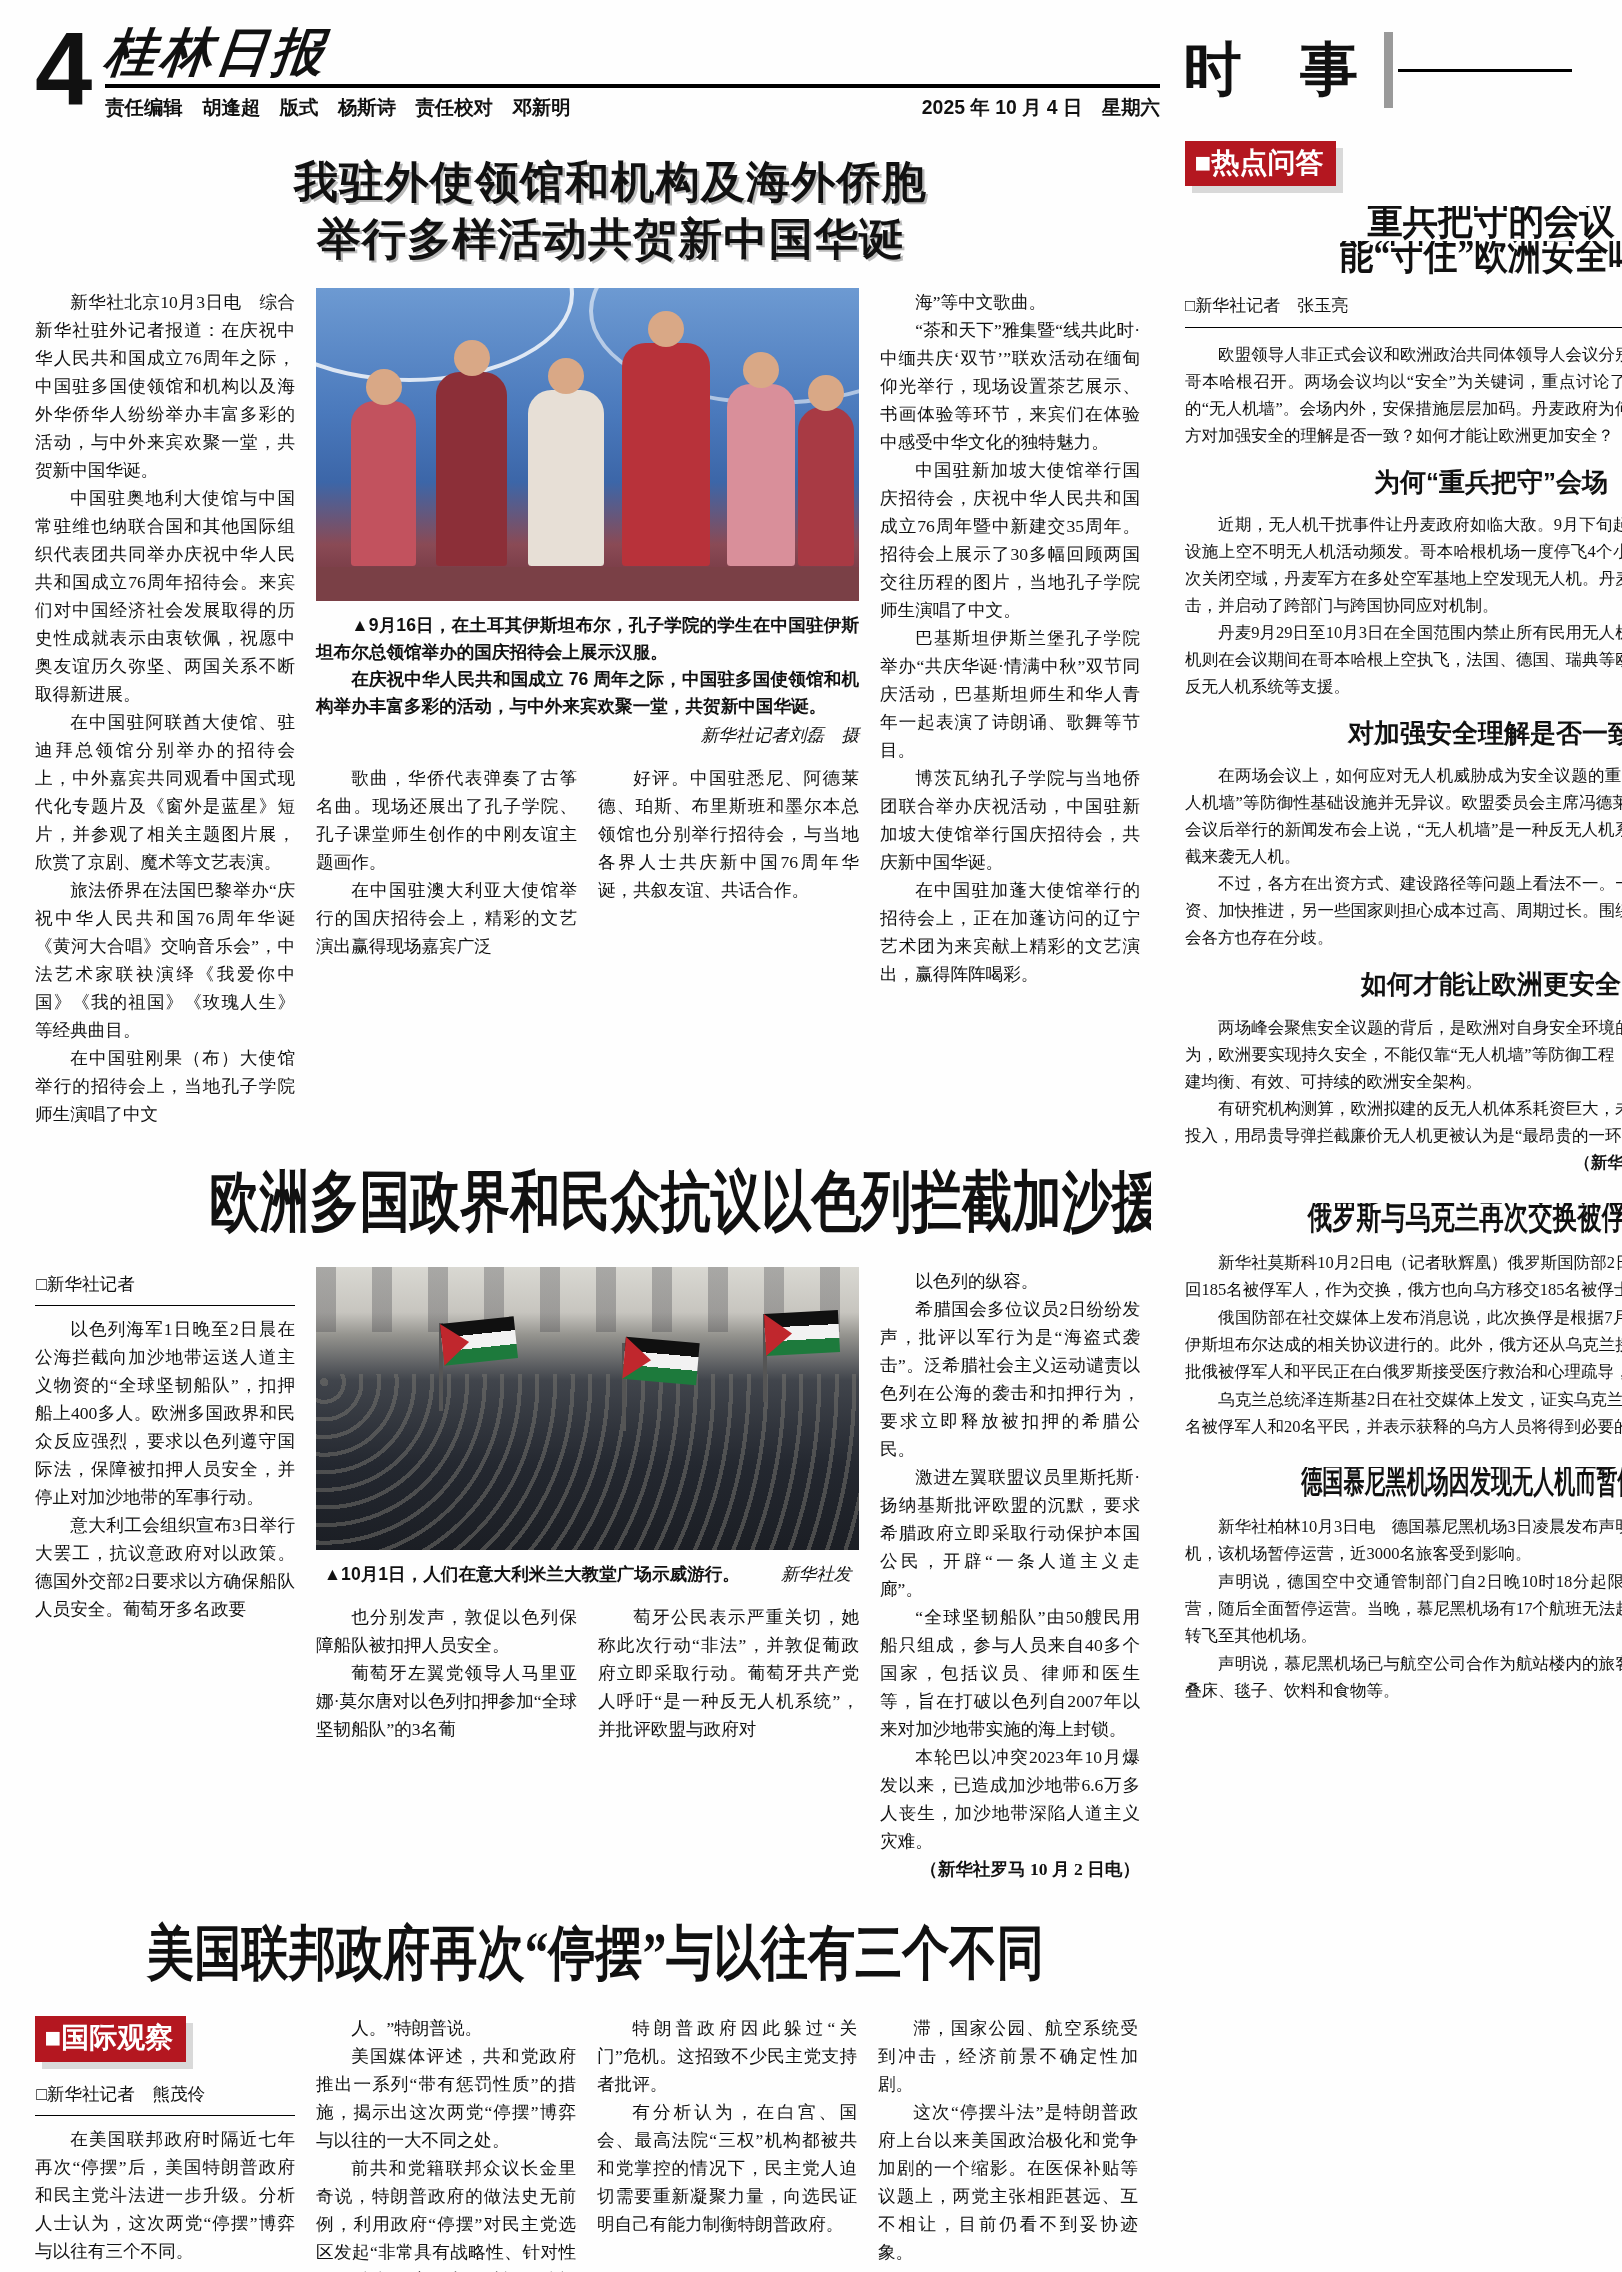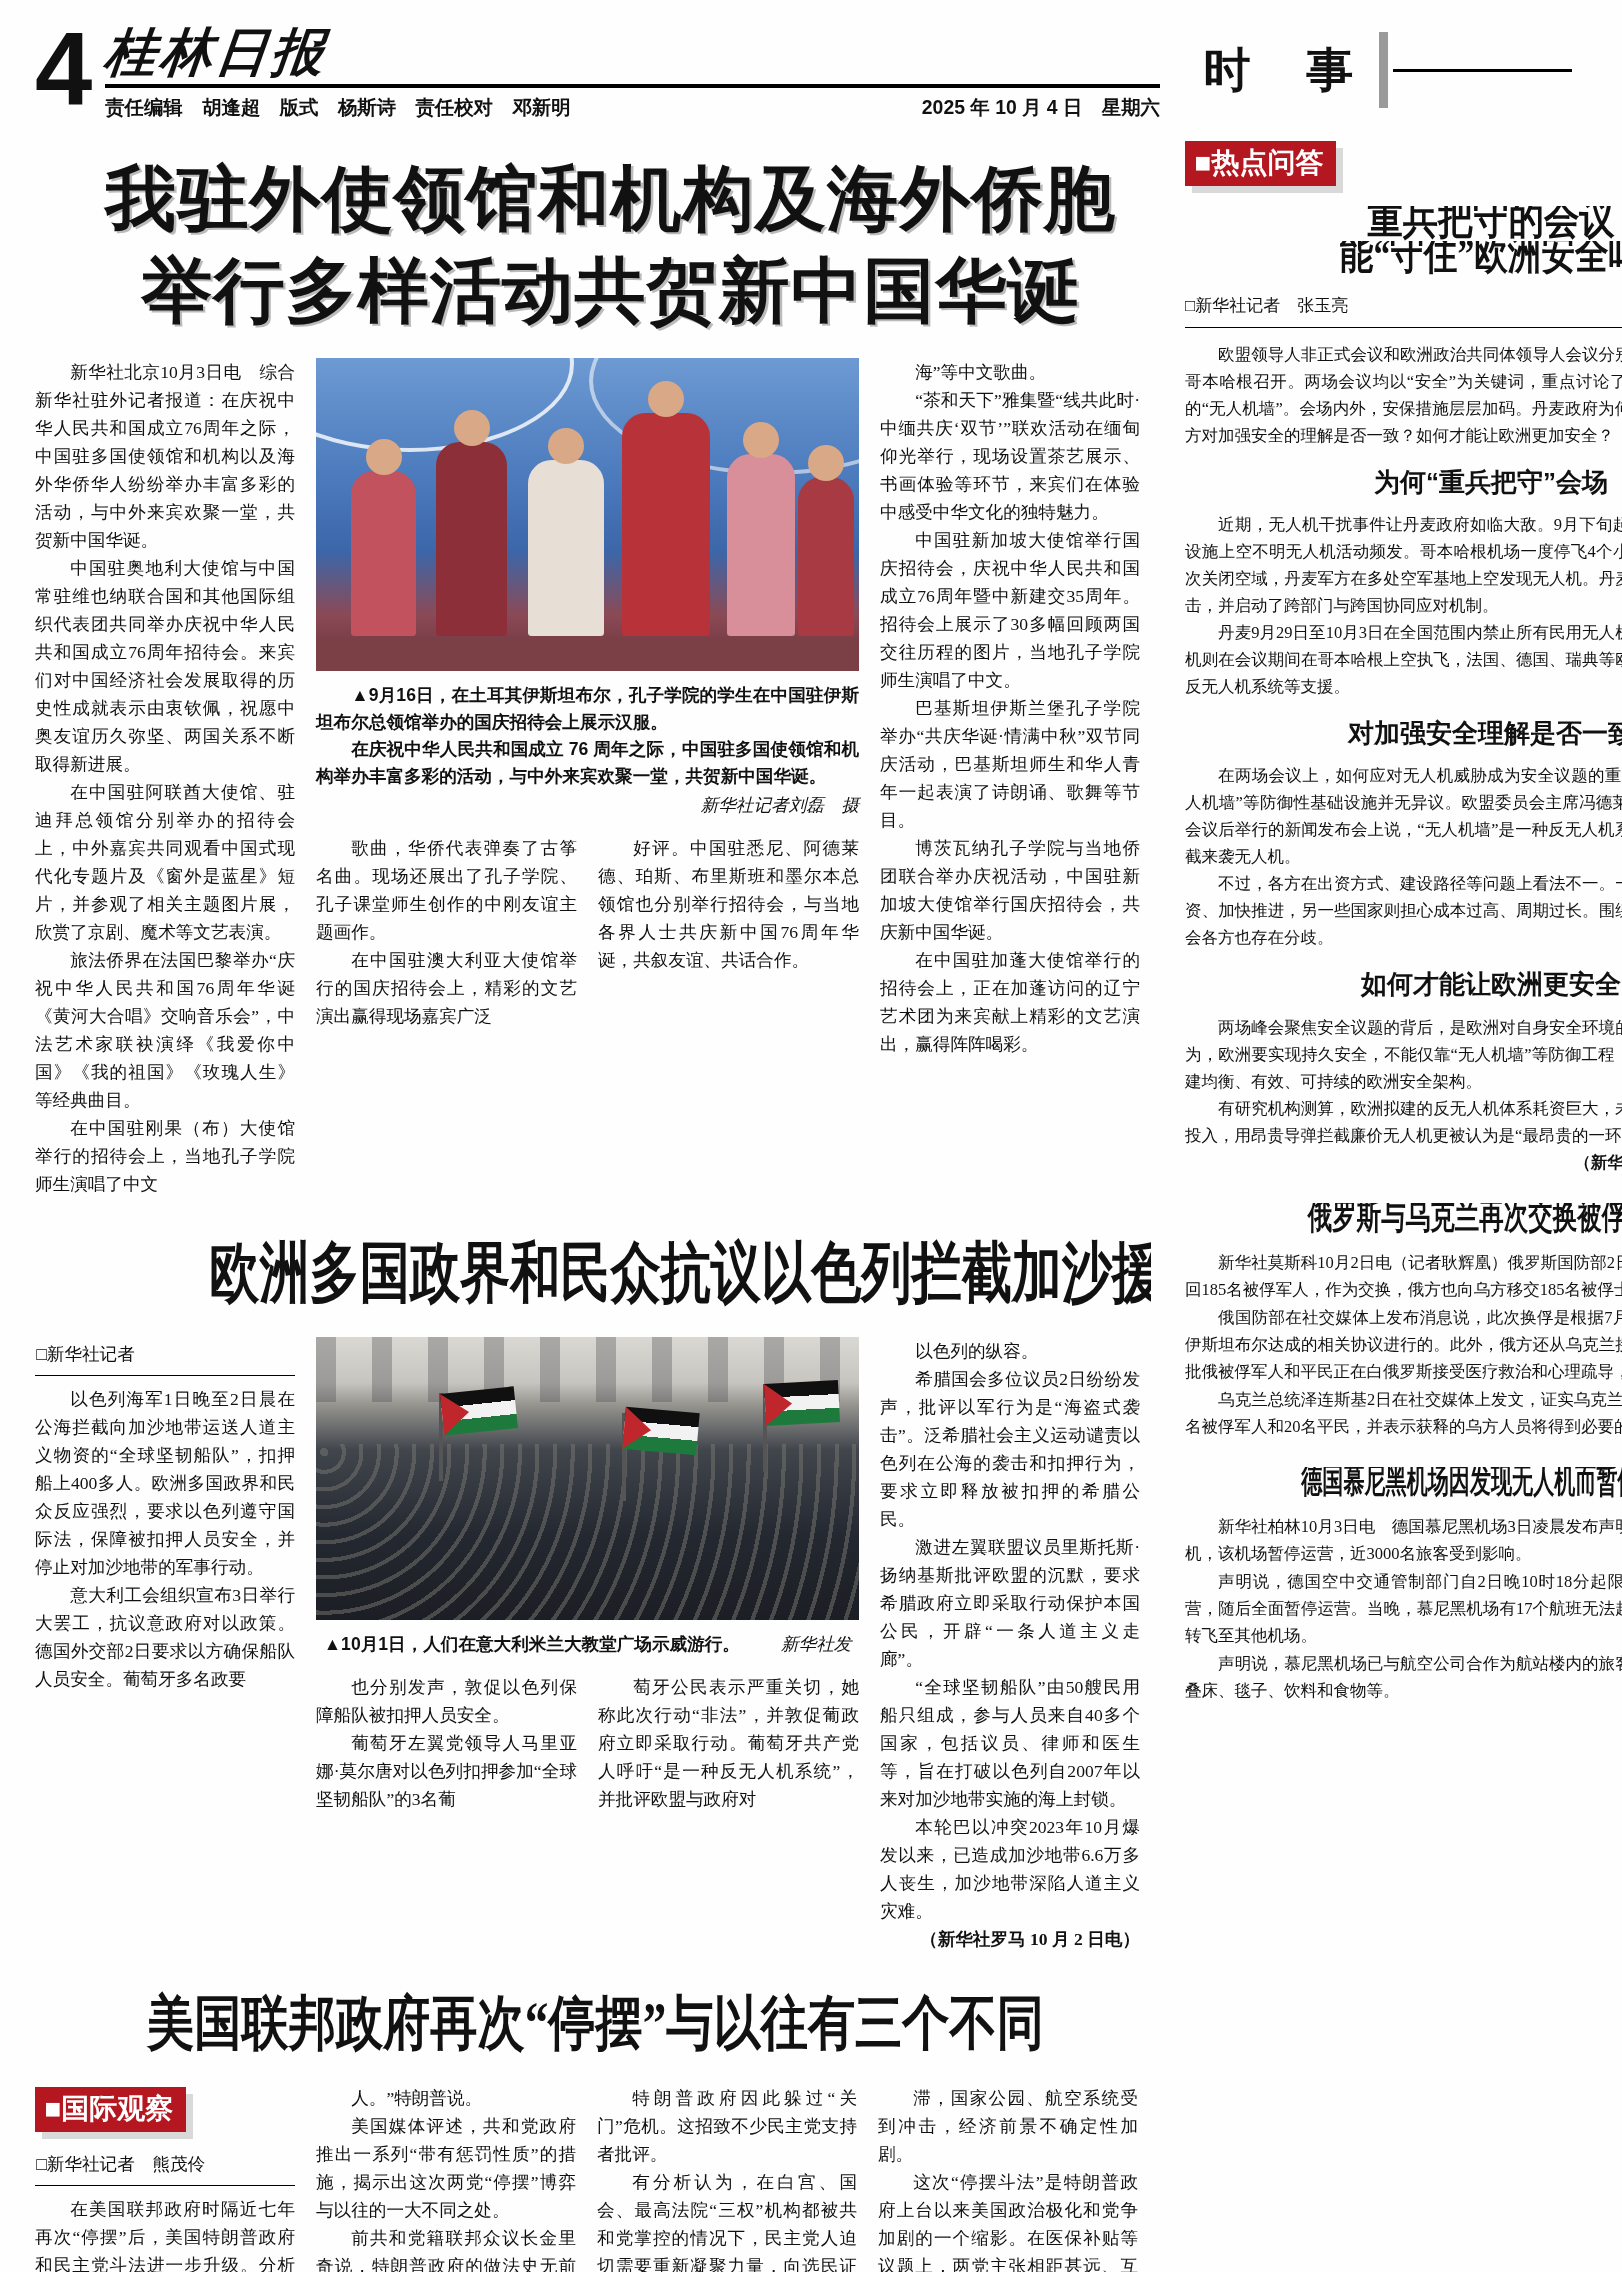--- a/index.html
+++ b/index.html
@@ -8,38 +8,38 @@
           font-family:"Liberation Serif","DejaVu Serif",serif; position:relative; padding:26.4px 50px 17.6px 35px; }
   
   .hdr { display:flex; align-items:flex-start; }
   .hdr-leftgrp { display:flex; width:1125px; }
   .pagenum { font-family:"Liberation Sans","DejaVu Sans",sans-serif; font-weight:900; font-size:103px; line-height:0.85; letter-spacing:-4.7px; }
   .hdr-mid { flex:1; margin-left:17.6px; }
   .masthead { font-family:"DejaVu Serif",serif; font-weight:900; font-style:italic; font-size:52px; line-height:1; letter-spacing:3.5px; transform:skewX(-6deg); }
   .hdr-rule { height:3.5px; background:#000; margin-top:5.9px; }
   .hdr-meta { display:flex; justify-content:space-between; margin-top:6px; font-family:"Liberation Sans","DejaVu Sans",sans-serif; font-weight:700; font-size:19.4px; }
   .hdr-right { display:flex; align-items:center; margin-left:23.5px; flex:1; padding-top:5.9px; }
-  .section-title { font-weight:900; font-size:47px; line-height:1; letter-spacing:22px; white-space:nowrap; font-family:"Liberation Serif","DejaVu Serif",serif;margin-left:20px; }
+  .section-title { font-weight:900; font-size:58px; line-height:1; letter-spacing:22px; white-space:nowrap; font-family:"Liberation Serif","DejaVu Serif",serif; }
   .graybar { width:9.4px; height:76px; background:#9a9a9a; margin-left:3.5px; }
   .blackline { flex:1; height:3.5px; background:#000; margin-left:4.7px; }
   
   .content { display:flex; margin-top:16.5px; }
   .left-area { width:1116px; }
   .vdivider { width:4.1px; background:#2a6399; margin:3.5px 0 0 16.5px; }
   .right-area { flex:1; padding-left:17.6px; font-size:16.5px; line-height:27px; }
   
   .para { text-indent:2em; text-align:justify; }
   .abody { font-size:17.6px; line-height:28px; }
   .cols { display:flex; gap:21px; }
   .col { width:260px; }
   .center { width:543px; }
   .byline { font-size:17.6px; padding:2.4px 0 7px 1.2px; border-bottom:1.8px solid #000; margin-bottom:9.4px; }
   .source { text-align:right; font-weight:700; }
   
-  .a1-head { text-align:center; font-family:Liberation Serif, serif; font-weight:900; font-size:71px; line-height:1.30; letter-spacing:1.2px; margin:15.3px 0 21px 35px; text-shadow:2.4px 2.4px 0 #bbb; }
+  .a1-head { text-align:center; font-family:Liberation Sans, sans-serif; font-weight:900; font-size:44px; line-height:1.30; letter-spacing:1.2px; margin:15.3px 0 21px 35px; text-shadow:2.4px 2.4px 0 #bbb; }
   .cond-wrap { text-align:center; overflow:hidden; }
   .cond { display:inline-block; white-space:nowrap; font-weight:900; }
   .a2-head { font-size:66px; transform:scaleX(0.76); transform-origin:center; margin:5.9px 0; }
   .a3-head { font-size:59px; transform:scaleX(0.80); transform-origin:center; margin:4.7px 0; }
   .qa-head1 { font-size:42px; transform:scaleX(0.84); transform-origin:center; }
   .qa-head2 { font-size:42px; transform:scaleX(0.80); transform-origin:center; }
   .r2-head  { font-size:35px; transform:scaleX(0.70); transform-origin:center; }
   .r3-head  { font-size:34px; transform:scaleX(0.62); transform-origin:center; }
   
   .red-label { display:inline-block; background:#b41720; color:#fff; font-family:"Liberation Sans","DejaVu Sans",sans-serif;

